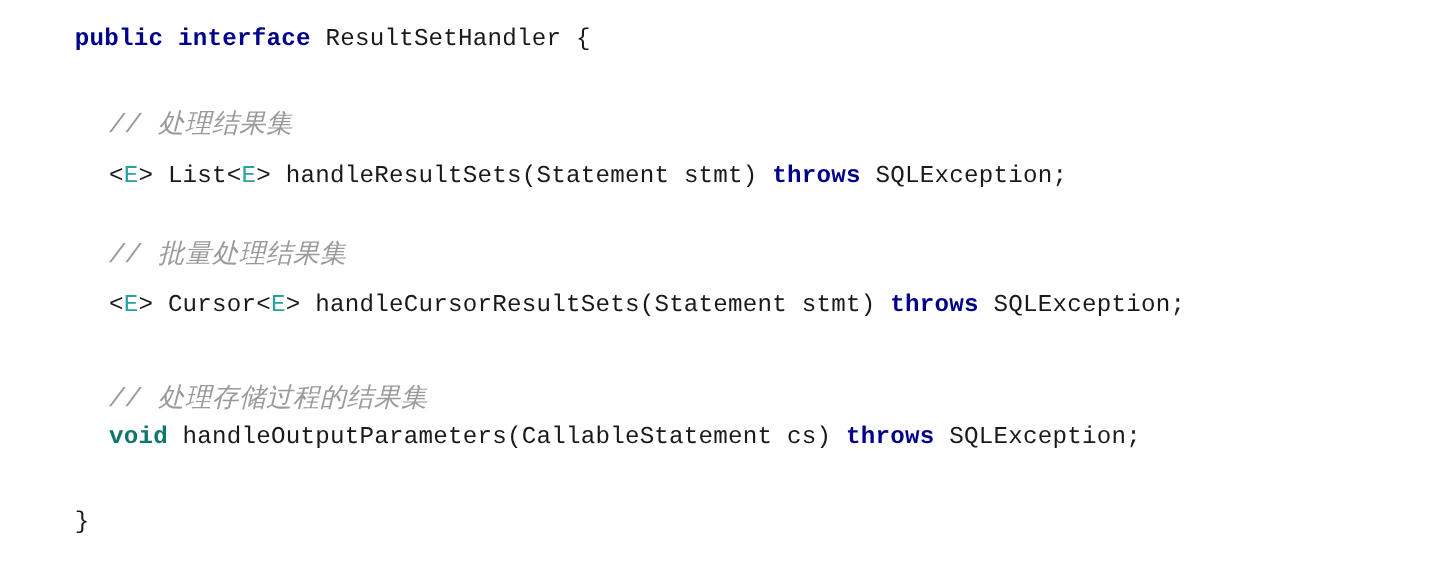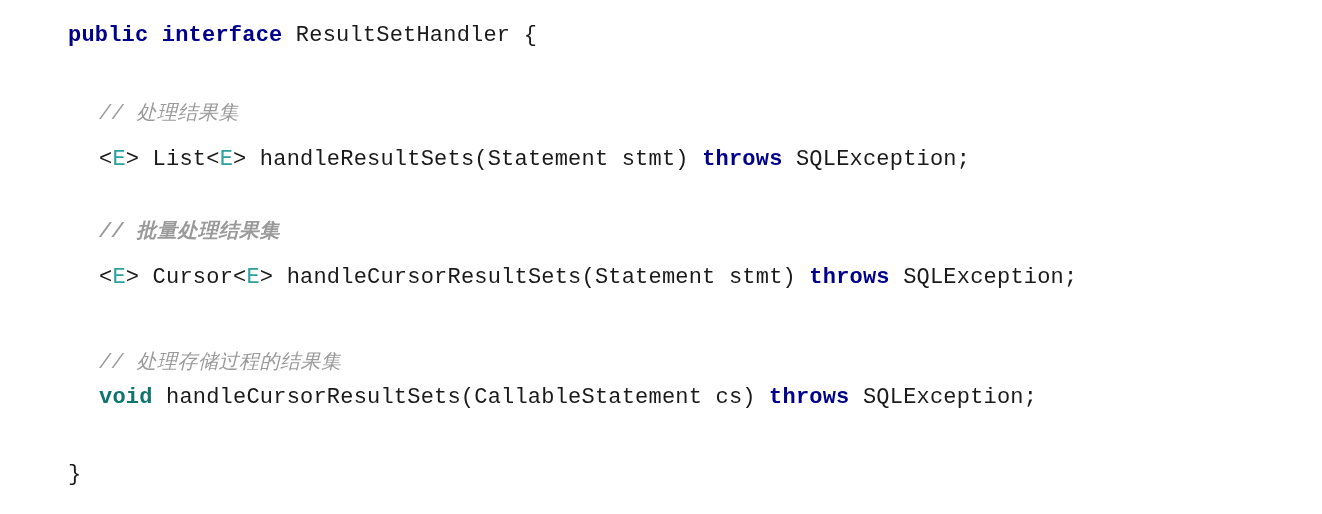--- a/index.html
+++ b/index.html
@@ -47,33 +47,33 @@
   .tok-type-param {
     color: #2aa0a0;
   }
   .tok-plain {
     color: #1a1a1a;
   }
   .tok-comment {
     color: #9a9a9a;
     font-style: italic;
     font-family: "Liberation Sans", "DejaVu Sans", sans-serif;
-    font-size: 20px;
+    font-size: 24px;
     letter-spacing: 0.5px;
   }
   .tok-comment .slashes {
     font-family: "Liberation Mono", "DejaVu Sans Mono", monospace;
     font-style: italic;
   }
 </style>
 </head>
 <body>
 
 <div id="code-block" style="background: rgb(255, 255, 255);">
     <div class="code-line indent-0" style="top: 6px;"><span class="tok-keyword" style="color: rgb(0, 0, 139);">public interface</span><span class="tok-plain" style="color: rgb(26, 26, 26);"> ResultSetHandler {</span></div>
     <div class="code-line indent-1" style="top: 83px;"><span class="tok-comment" style="color: rgb(154, 154, 154);"><span class="slashes">// </span><span>处理结果集</span></span></div>
     <div class="code-line indent-1" style="top: 130px;"><span class="tok-plain" style="color: rgb(26, 26, 26);">&lt;</span><span class="tok-type-param" style="color: rgb(42, 160, 160);">E</span><span class="tok-plain" style="color: rgb(26, 26, 26);">&gt; List&lt;</span><span class="tok-type-param" style="color: rgb(42, 160, 160);">E</span><span class="tok-plain" style="color: rgb(26, 26, 26);">&gt; handleResultSets(Statement stmt) </span><span class="tok-keyword" style="color: rgb(0, 0, 139);">throws</span><span class="tok-plain" style="color: rgb(26, 26, 26);"> SQLException;</span></div>
-    <div class="code-line indent-1" style="top: 201px; font-weight: bold;"><span class="tok-comment" style="color: rgb(154, 154, 154);"><span class="slashes">// </span><span>批量处理结果集</span></span></div>
+    <div class="code-line indent-1" style="top: 201px;"><span class="tok-comment" style="color: rgb(154, 154, 154);"><span class="slashes">// </span><span>批量处理结果集</span></span></div>
     <div class="code-line indent-1" style="top: 248px;"><span class="tok-plain" style="color: rgb(26, 26, 26);">&lt;</span><span class="tok-type-param" style="color: rgb(42, 160, 160);">E</span><span class="tok-plain" style="color: rgb(26, 26, 26);">&gt; Cursor&lt;</span><span class="tok-type-param" style="color: rgb(42, 160, 160);">E</span><span class="tok-plain" style="color: rgb(26, 26, 26);">&gt; handleCursorResultSets(Statement stmt) </span><span class="tok-keyword" style="color: rgb(0, 0, 139);">throws</span><span class="tok-plain" style="color: rgb(26, 26, 26);"> SQLException;</span></div>
     <div class="code-line indent-1" style="top: 332px;"><span class="tok-comment" style="color: rgb(154, 154, 154);"><span class="slashes">// </span><span>处理存储过程的结果集</span></span></div>
-    <div class="code-line indent-1" style="top: 368px;"><span class="tok-keyword" style="color: #0f766e;">void</span><span class="tok-plain" style="color: rgb(26, 26, 26);"> handleCursorResultSets(CallableStatement cs) </span><span class="tok-keyword" style="color: rgb(0, 0, 139);">throws</span><span class="tok-plain" style="color: rgb(26, 26, 26);"> SQLException;</span></div>
+    <div class="code-line indent-1" style="top: 368px;"><span class="tok-keyword" style="color: #0f766e;">void</span><span class="tok-plain" style="color: rgb(26, 26, 26);"> handleOutputParameters(CallableStatement cs) </span><span class="tok-keyword" style="color: rgb(0, 0, 139);">throws</span><span class="tok-plain" style="color: rgb(26, 26, 26);"> SQLException;</span></div>
     <div class="code-line indent-0" style="top: 445px;"><span class="tok-plain" style="color: rgb(26, 26, 26);">}</span></div>
   </div>
 
 </body></html>

